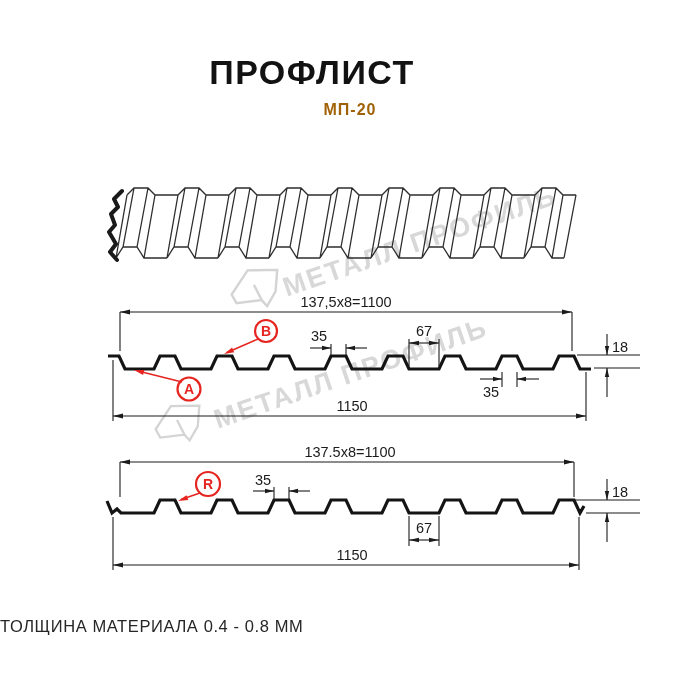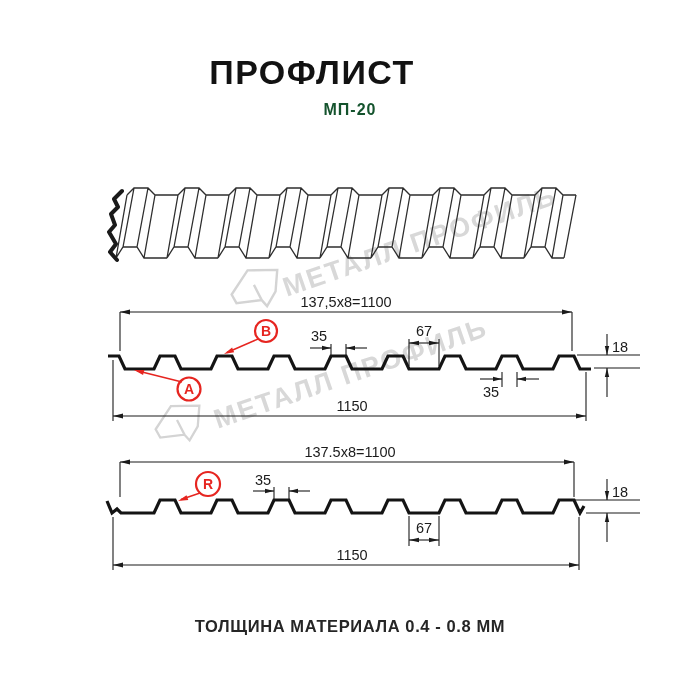--- a/index.html
+++ b/index.html
@@ -1,23 +1,23 @@
 <!DOCTYPE html>
 <html><head>
 <meta charset="utf-8">
 <style>
   html,body{margin:0;padding:0;background:#fff;}
   .page{position:relative;width:700px;height:700px;background:#ffffff;overflow:hidden;
         font-family:"Liberation Sans",sans-serif;}
   .title{position:absolute;top:54px;left:0;width:624px;text-align:center;
          font-size:34px;line-height:36px;font-weight:800;letter-spacing:1.5px;color:#121212;z-index:2;}
   .subtitle{position:absolute;top:101px;left:0;width:700px;text-align:center;
-            font-size:16px;line-height:18px;font-weight:700;letter-spacing:1px;color:#14532d;z-index:2;}
-  .footer{position:absolute;top:617px;left:0;width:700px;text-align:center;
-          font-size:16.5px;font-weight:700;letter-spacing:0.6px;color:#262626;z-index:2;}
+            font-size:16px;line-height:18px;font-weight:700;letter-spacing:1px;color:#a16207;z-index:2;}
+  .footer{position:absolute;top:617px;left:0;width:700px;
+          font-size:16.5px;font-weight:400;letter-spacing:0.6px;color:#262626;z-index:2;}
   .wm-text{position:absolute;font-size:27px;font-weight:700;letter-spacing:2px;
            color:#d8d8d8;white-space:nowrap;transform-origin:0 0;z-index:0;}
   .wm-text.one{left:279px;top:274px;transform:rotate(-19deg);}
   .wm-text.two{left:210px;top:406px;transform:rotate(-19deg);}
   .wm-logo{position:absolute;z-index:0;}
   .wm-logo.one{left:226px;top:264px;transform:rotate(-15deg);}
   .wm-logo.two{left:150px;top:400px;transform:rotate(-15deg);}
   svg.art{position:absolute;left:0;top:0;z-index:1;font-family:"Liberation Sans",sans-serif;}
   .sheet{stroke:#2e2e2e;stroke-width:1.3;fill:none;stroke-linejoin:miter;}
   .edge{stroke:#1a1a1a;stroke-width:4;fill:none;stroke-linejoin:round;stroke-linecap:round;}

